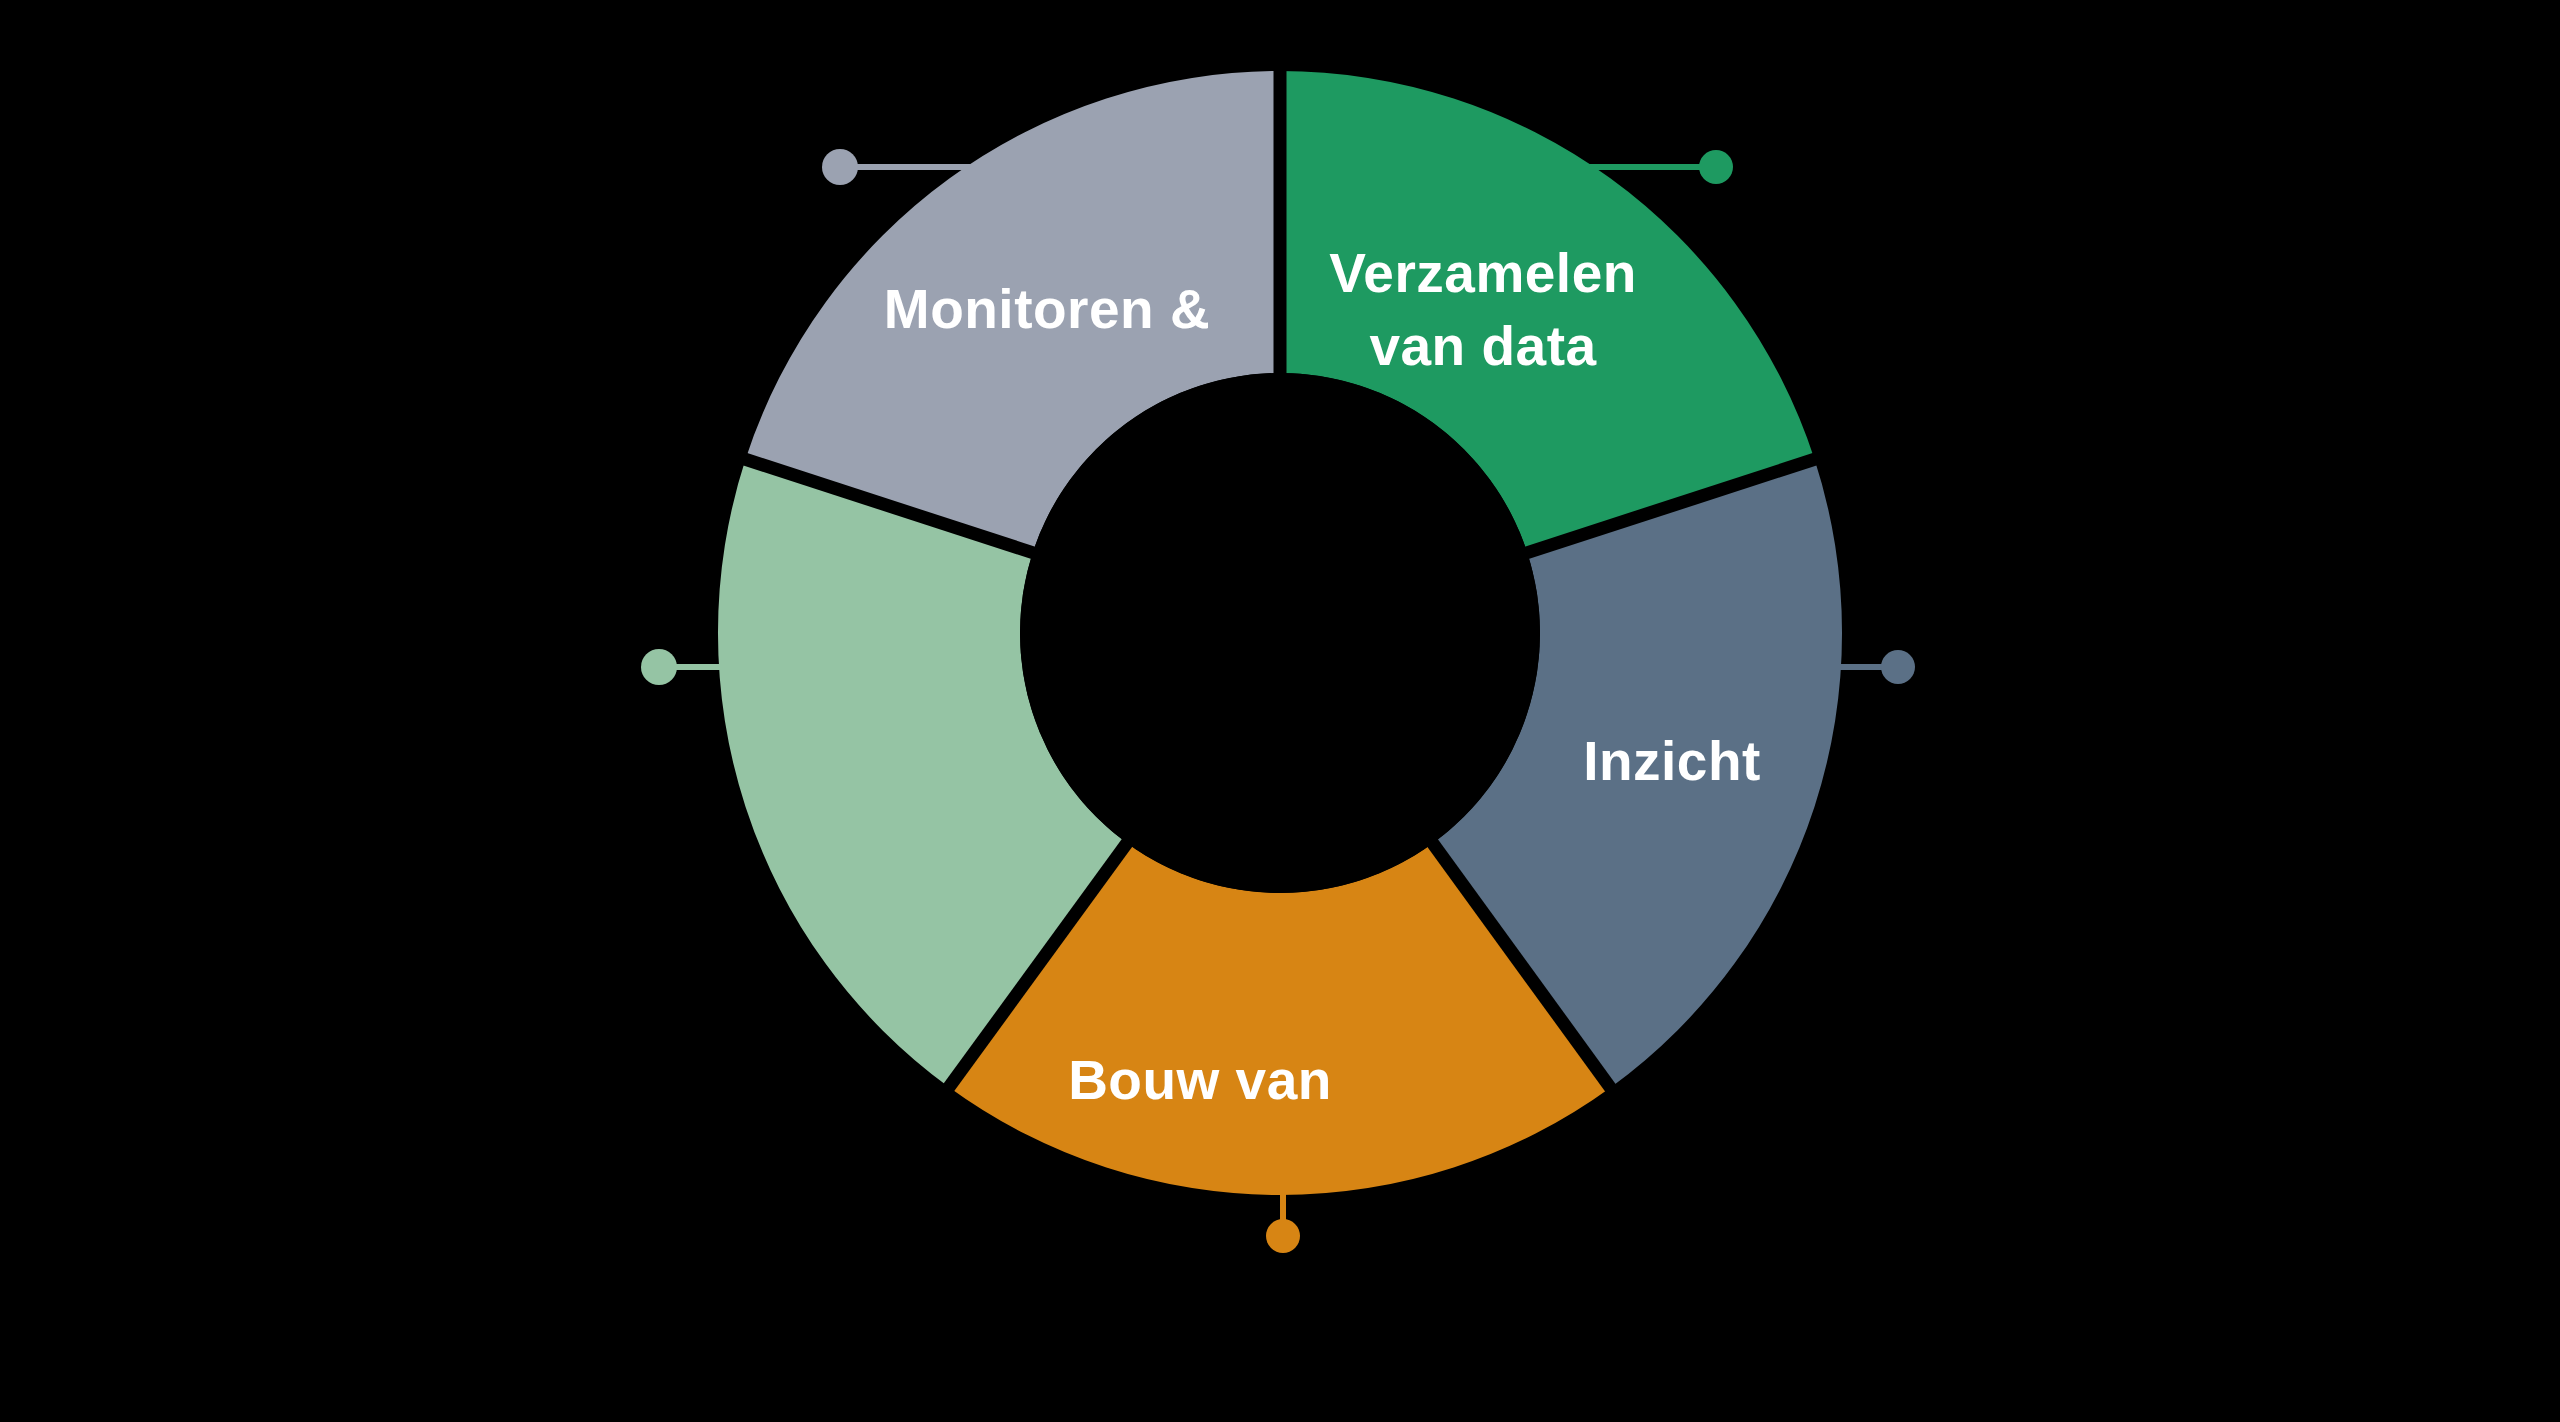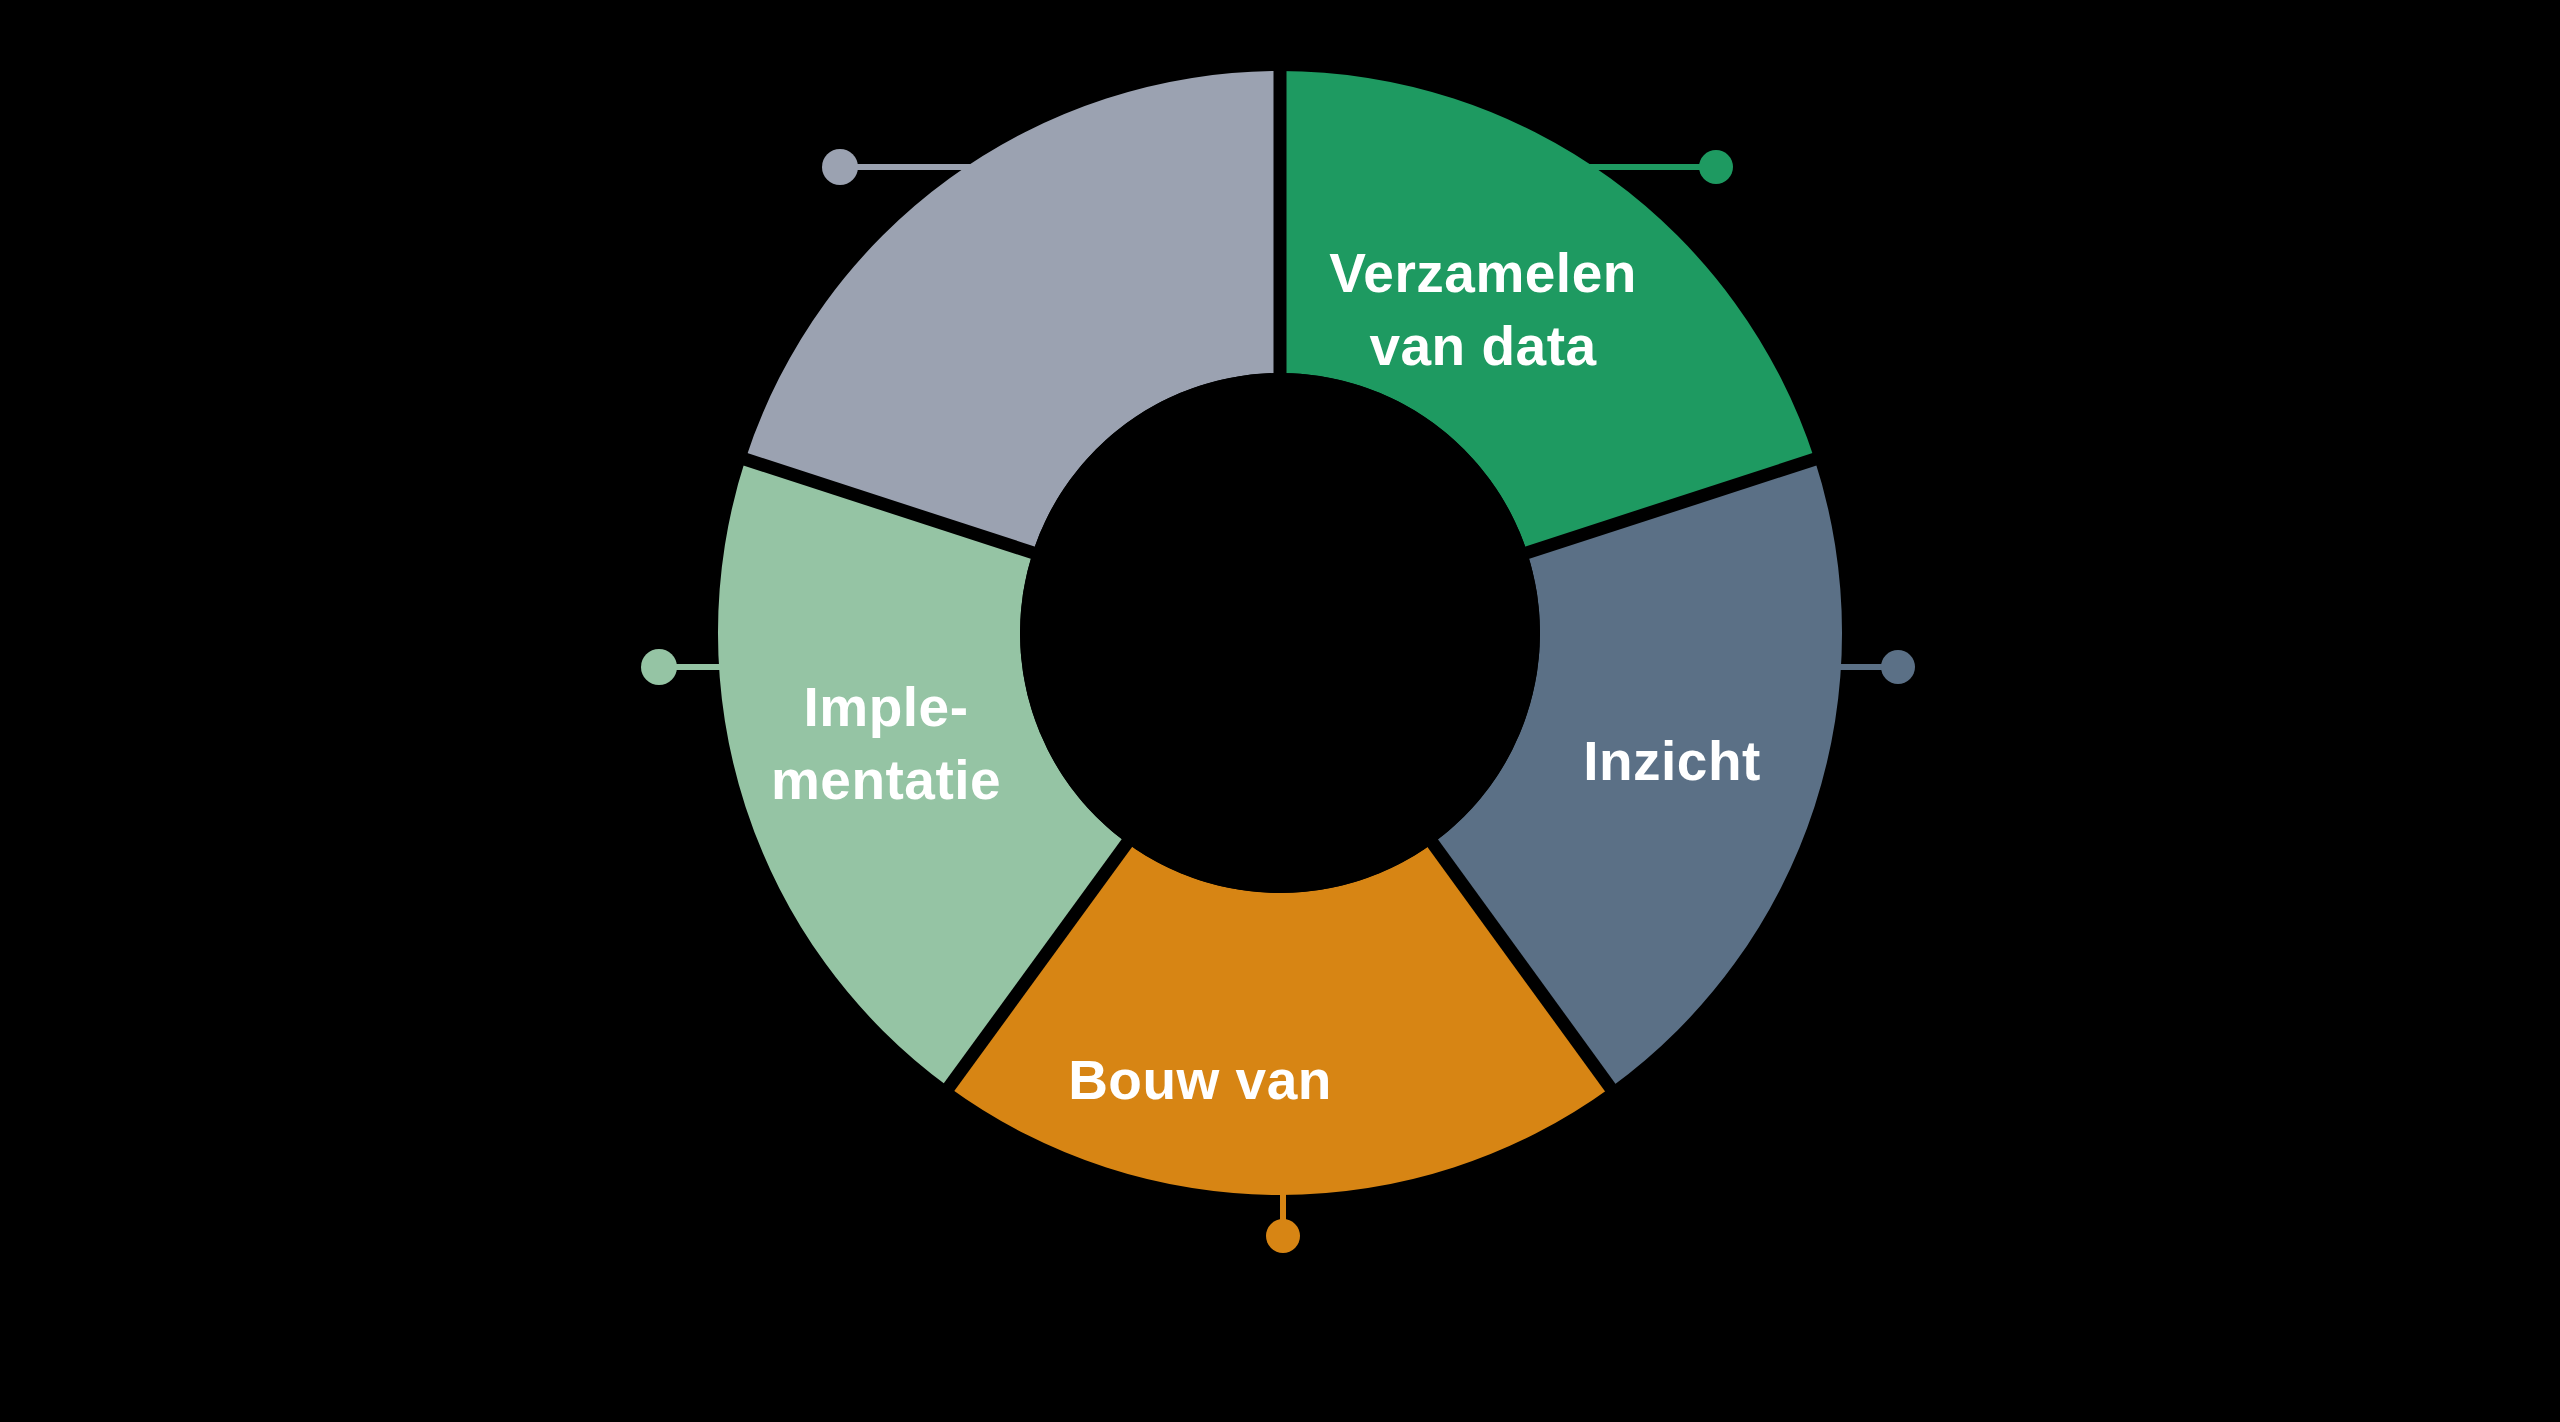--- a/index.html
+++ b/index.html
@@ -88,21 +88,18 @@
   </div>
 
   <div class="seg-label" style="left:1672px; top:745px;margin-top:16px;">
     <span>Inzicht</span>
   </div>
 
   <div class="seg-label" style="left:1200px; top:1080px;">
     <span>Bouw van</span>
   </div>
 
-  <div class="seg-label" style="left:886px; top:744px;">
-    <span>Imple-</span>
-    <span>mentatie</span>
-  </div>
 
   <div class="seg-label" style="left:1047px; top:309px;">
+    <span>Monitoren &amp;</span>
   </div>
 
 </div>
 
 </body></html>

